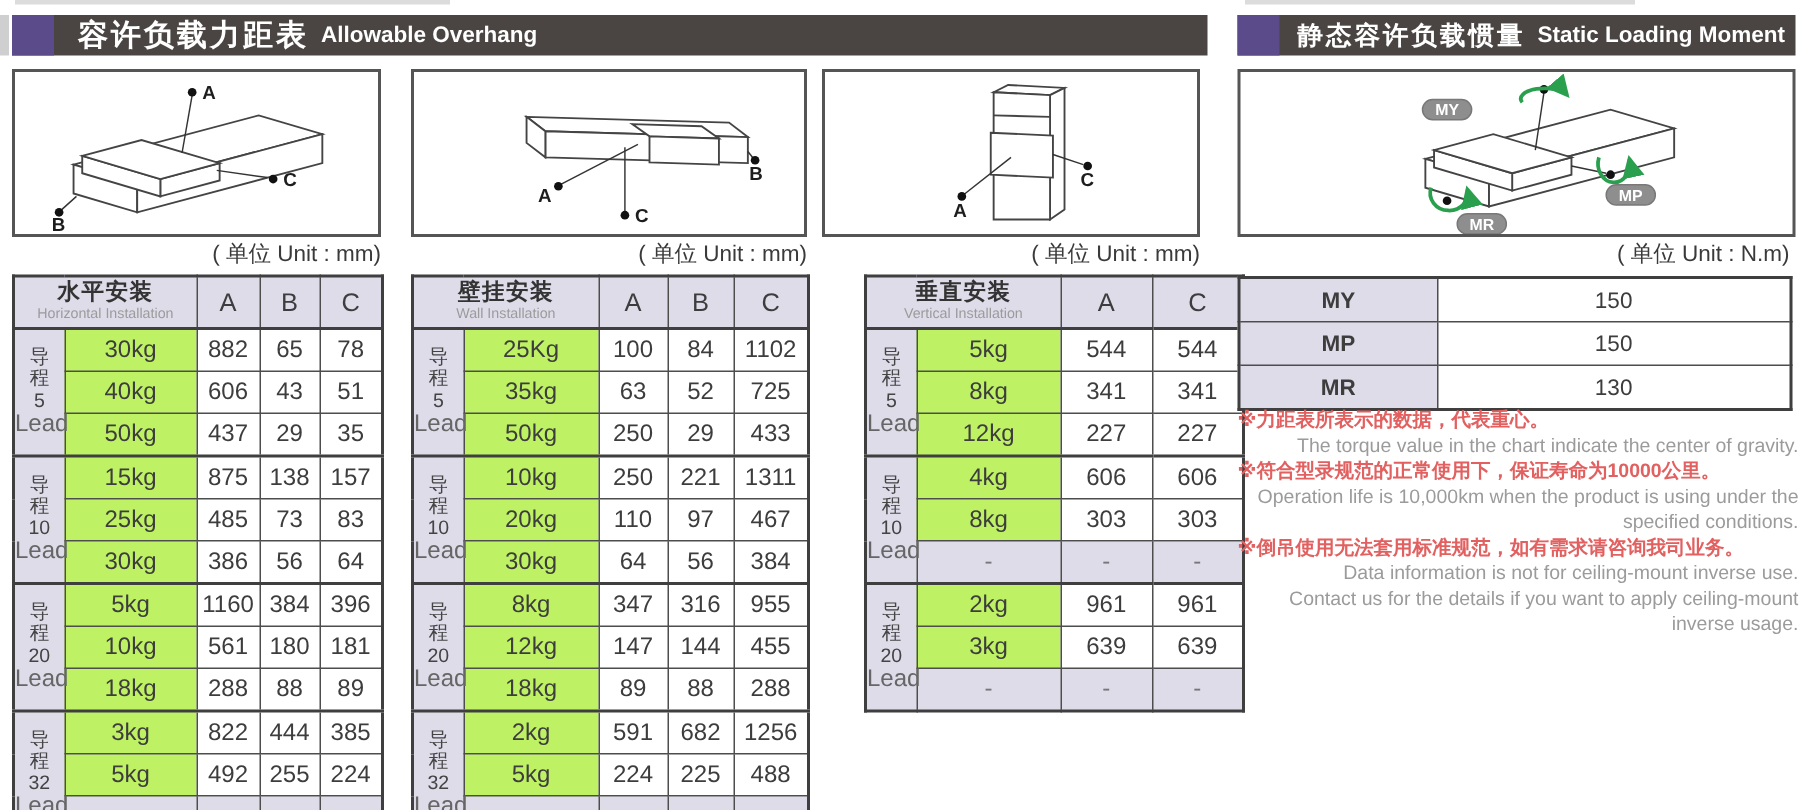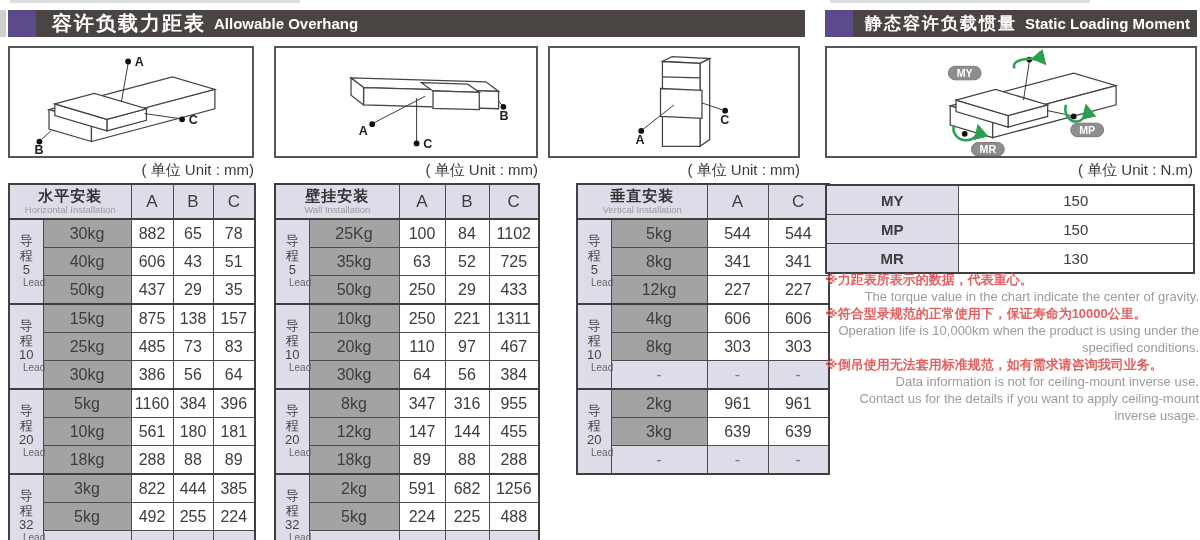--- a/index.html
+++ b/index.html
@@ -20,29 +20,29 @@
   .diag{border:2px solid #555;background:#fff;}
   svg text{font-family:"Liberation Sans","DejaVu Sans",sans-serif;}
   .ptlbl{font-size:13px;font-weight:bold;fill:#1d1d1d;}
   .badgetxt{font-size:11px;font-weight:bold;fill:#ffffff;}
   
   .unit{font-size:15px;color:#3a3a3a;text-align:right;line-height:20px;white-space:nowrap;}
   
   table.ov{border-collapse:collapse;table-layout:fixed;border:2px solid #3f3f3f;background:#fff;}
   table.ov th,table.ov td{border:1px solid #4d4d4d;text-align:center;vertical-align:middle;padding:0;}
   table.ov thead th{background:#dfdcea;height:33px;border-bottom:2px solid #3f3f3f;}
-  .tt-cn{font-size:15px;font-weight:bold;color:#333;letter-spacing:1px;line-height:1.1;}
+  .tt-cn{font-size:15px;font-weight:bold;color:#333;letter-spacing:1px;line-height:1.1;font-family:Liberation Mono, monospace;}
   .tt-en{font-size:9.5px;color:#9b9b9b;font-weight:normal;line-height:1.1;margin-top:1px;}
   .col-h{font-size:17px;font-weight:normal;color:#3d3d3d;}
   table.ov tbody td{height:27px;font-size:16px;color:#3d3d3d;}
-  table.ov td.weight{background:#a3a3a3;}
+  table.ov td.weight{background:#bef264;}
   table.ov td.lead{background:#dfdcea;padding:2px 0;}
   .lcn{font-size:13px;color:#444;line-height:1.12;}
   .lnum{font-size:13px;color:#444;line-height:1.1;}
-  .len{font-size:10px;color:#666;line-height:1.15;padding-left:13px;}
+  .len{font-size:16px;color:#666;line-height:1.15;}
   table.ov tr.gstart td{border-top:2px solid #3f3f3f;}
   table.ov tr.dash td{background:#dfdcea;color:#777;}
   
   table.mt{border-collapse:collapse;table-layout:fixed;border:2px solid #3f3f3f;background:#fff;}
   table.mt td{border:1px solid #4d4d4d;height:26px;text-align:center;vertical-align:middle;font-size:15px;color:#3d3d3d;}
   table.mt td.k{background:#dfdcea;font-weight:bold;}
   
   .notes{font-size:13px;line-height:17px;}
   .note-cn{color:#e26060;font-weight:bold;white-space:nowrap;overflow:hidden;}
   .note-en{color:#9b9b9b;padding-left:10px;white-space:nowrap;overflow:hidden;text-align:right;}

